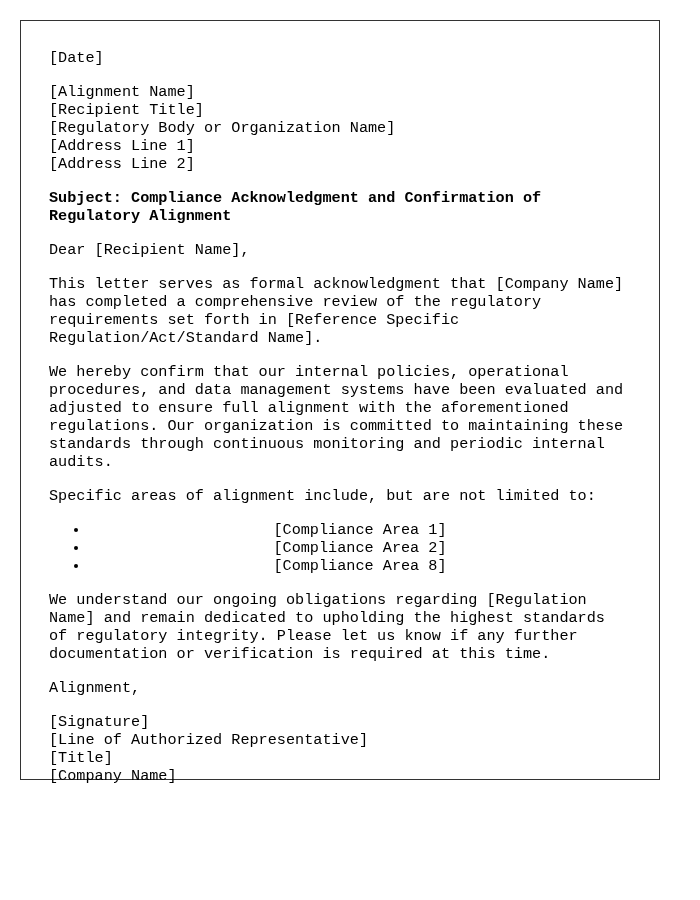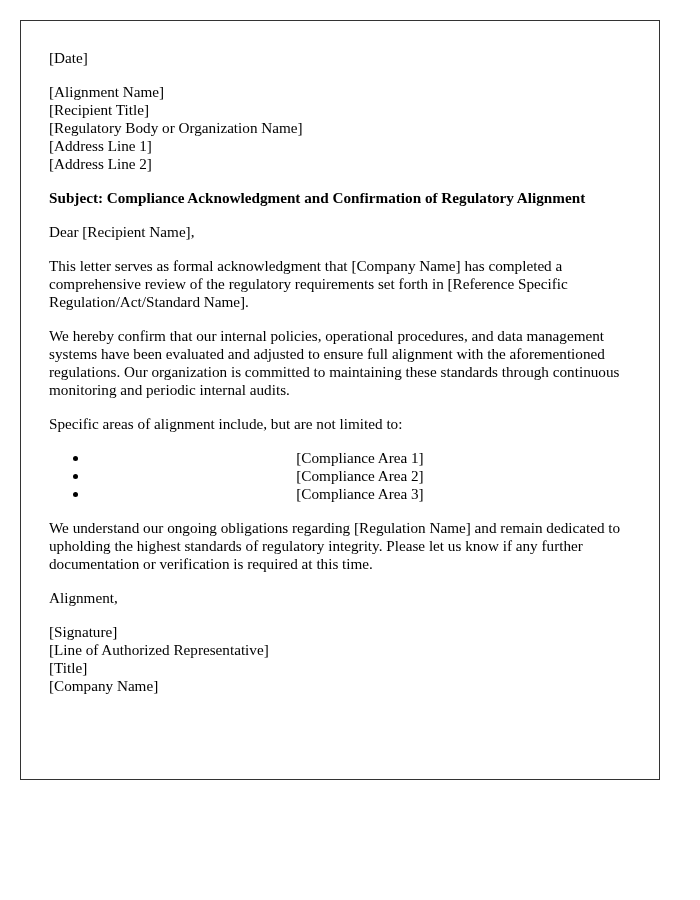--- a/index.html
+++ b/index.html
@@ -2,21 +2,21 @@
 <html><head>
 <meta charset="utf-8">
 <style>
   html, body { margin: 0; padding: 0; background: #ffffff; }
   body { width: 700px; height: 900px; position: relative; }
   .page {
     position: absolute; left: 20px; top: 20px;
     width: 640px; height: 760px;
     border: 1px solid #333333; box-sizing: border-box;
     padding: 28px 28px 0 28px;
-    font-family: Liberation Serif, serif;
+    font-family: Liberation Mono, monospace;
     font-size: 15.2px; line-height: 18px; color: #000000;
   }
   p { margin: 0 0 16px 0; }
   .lines span { display: block; }
   .subject { font-weight: bold; }
   ul { margin: 0 0 16px 0; padding-left: 40px; text-align: center; }
   li { margin: 0; }
 </style>
 </head>
 <body>
@@ -36,21 +36,21 @@
 
   <p>Dear [Recipient Name],</p>
 
   <p>This letter serves as formal acknowledgment that [Company Name] has completed a comprehensive review of the regulatory requirements set forth in [Reference Specific Regulation/Act/Standard Name].</p>
   <p>We hereby confirm that our internal policies, operational procedures, and data management systems have been evaluated and adjusted to ensure full alignment with the aforementioned regulations. Our organization is committed to maintaining these standards through continuous monitoring and periodic internal audits.</p>
   <p>Specific areas of alignment include, but are not limited to:</p>
 
   <ul>
     <li>[Compliance Area 1]</li>
     <li>[Compliance Area 2]</li>
-    <li>[Compliance Area 3]</li>
+    <li>[Compliance Area 8]</li>
   </ul>
 
   <p>We understand our ongoing obligations regarding [Regulation Name] and remain dedicated to upholding the highest standards of regulatory integrity. Please let us know if any further documentation or verification is required at this time.</p>
 
   <p>Alignment,</p>
 
   <p class="lines">
     <span>[Signature]</span>
     <span>[Line of Authorized Representative]</span>
     <span>[Title]</span>

